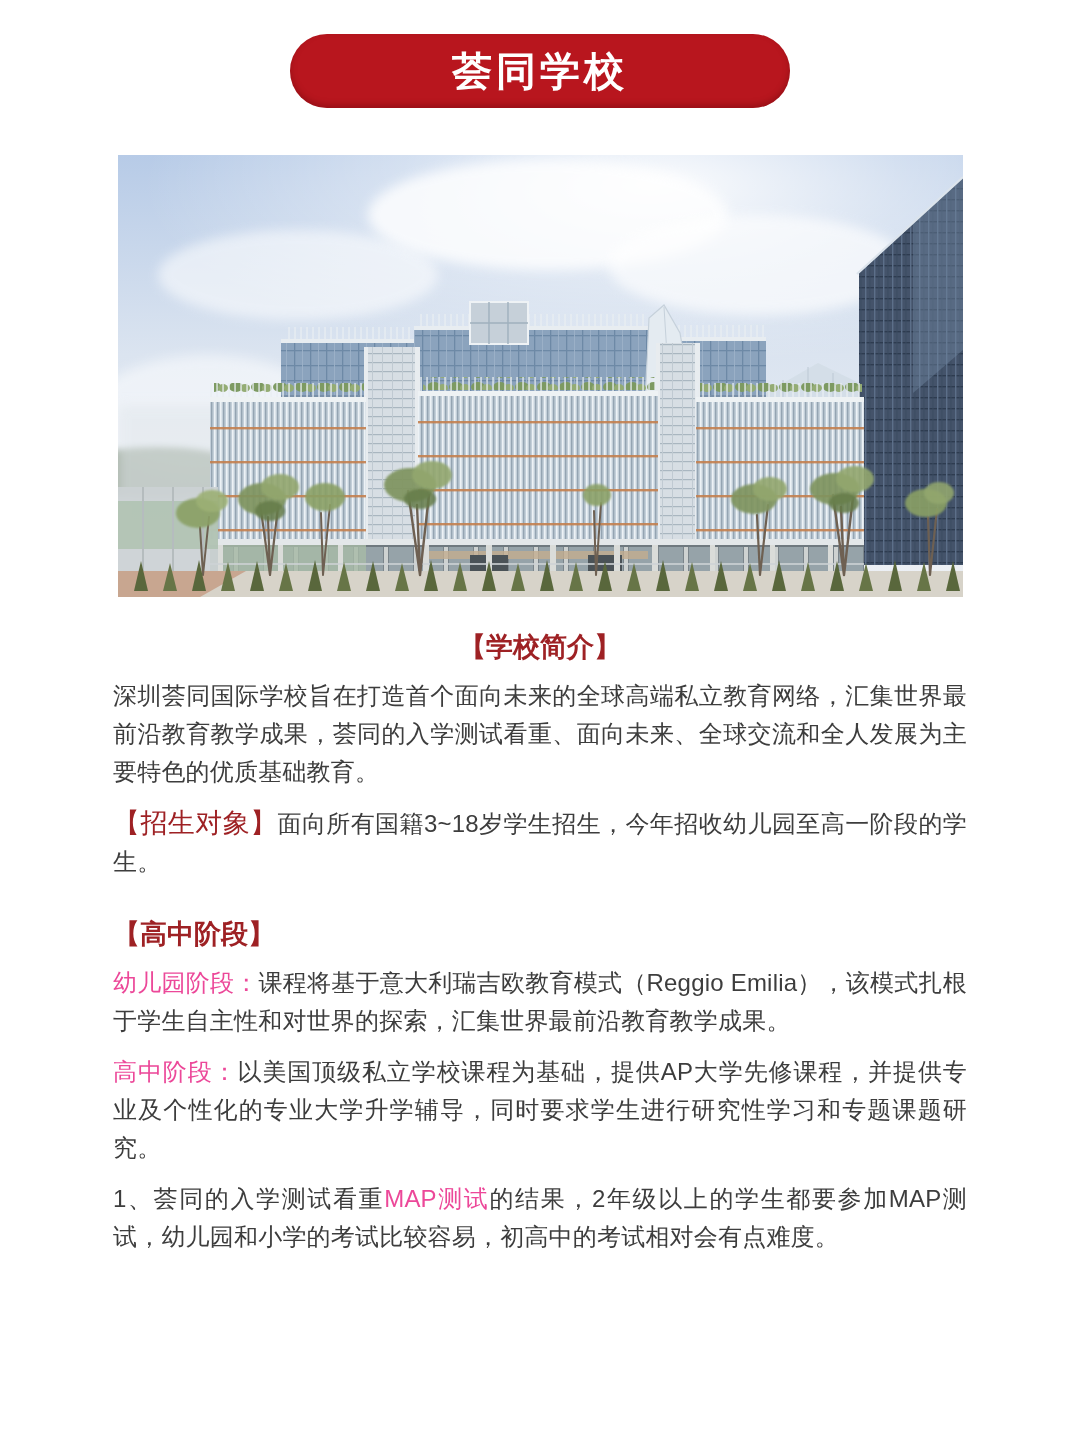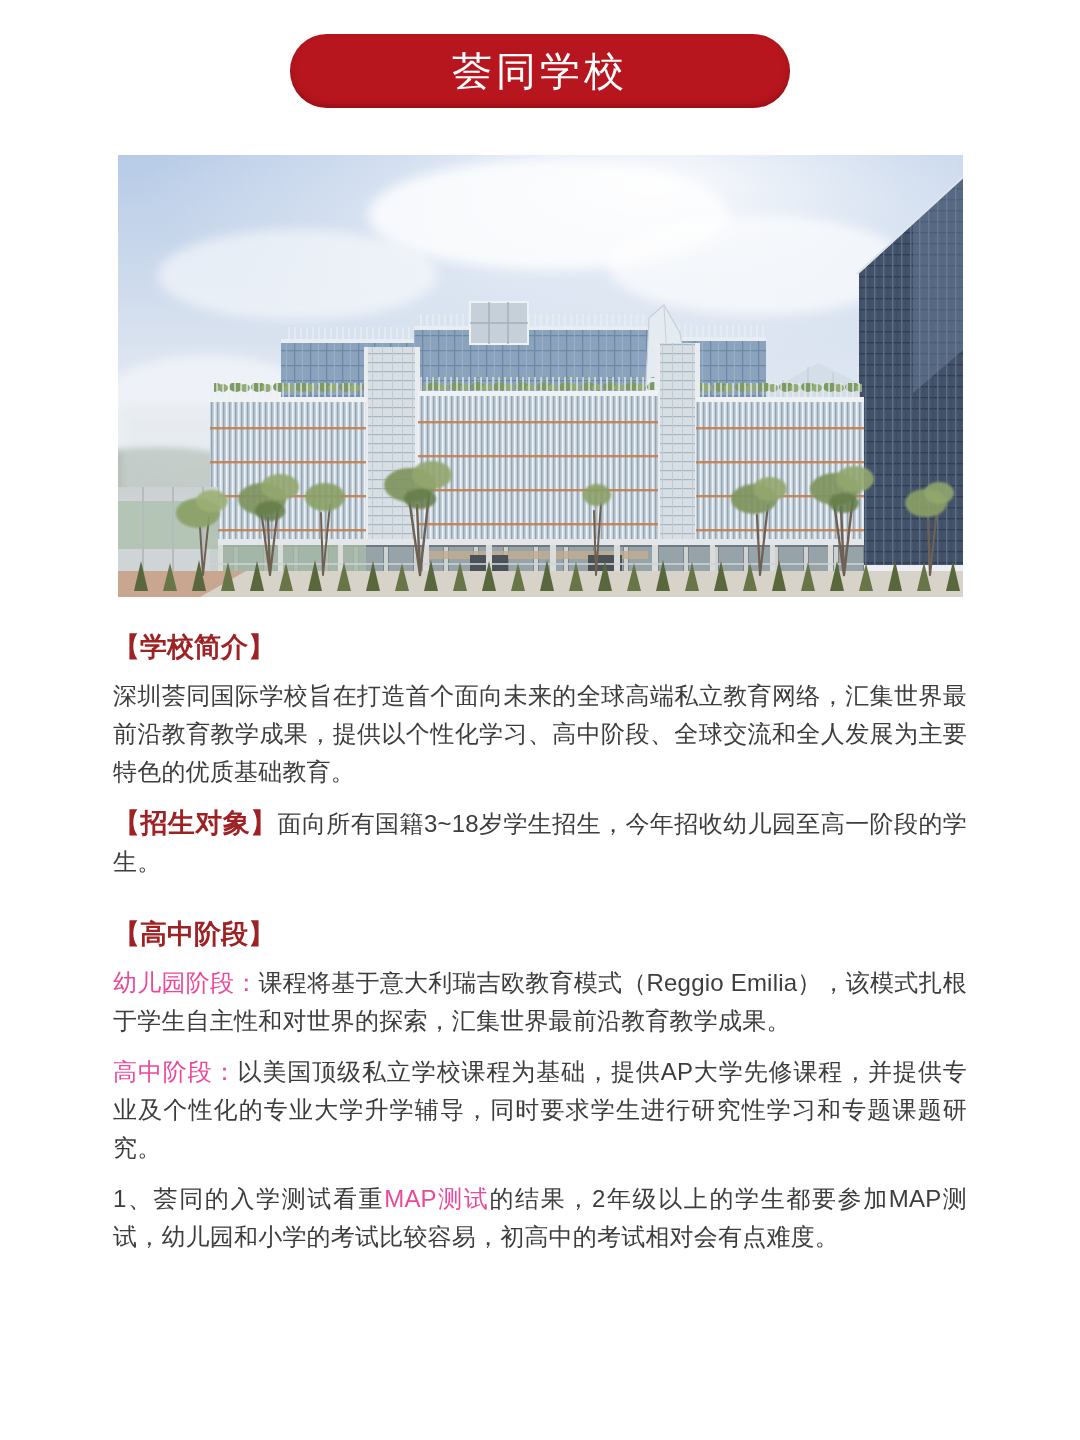--- a/index.html
+++ b/index.html
@@ -1,29 +1,29 @@
 <!DOCTYPE html>
 <html><head>
 <meta charset="utf-8">
 <style>
   html,body{margin:0;padding:0;background:#ffffff;}
   .page{position:relative;width:1080px;height:1440px;background:#ffffff;overflow:hidden;
         font-family:"Liberation Sans","DejaVu Sans",sans-serif;}
   .banner{position:absolute;left:290px;top:34px;width:500px;height:74px;background:#b8161e;
           border-radius:37px;display:flex;align-items:center;justify-content:center;
           box-shadow:inset 0 -3px 6px rgba(90,0,8,.35);}
-  .banner-title{color:#ffffff;font-size:40px;font-weight:400;letter-spacing:4px;}
+  .banner-title{color:#ffffff;font-size:40px;font-weight:700;letter-spacing:4px;}
   .photo{position:absolute;left:118px;top:155px;width:845px;height:442px;margin:0;}
   .photo svg{display:block;}
   .content{position:absolute;left:113px;top:630px;width:854px;}
   h2.sec{font-size:27px;font-weight:700;color:#9e2124;margin:36px 0 0;line-height:34px;}
-  h2.first{margin-top:0;}
+  h2.first{margin-top:0;text-align:center;}
   p.body{font-size:24px;color:#3d3d3d;line-height:38px;text-align:justify;margin:13px 0 0;
          letter-spacing:.2px;}
-  .inline-hdr{font-size:27px;font-weight:700;color:#9e2124;}
+  .inline-hdr{font-size:27px;font-weight:400;color:#9e2124;}
   .lbl{color:#ec4899;}
   .enroll-line{margin-top:30px;}
 </style>
 </head>
 <body>
 
 <div class="page">
 
   <div class="banner">
     <span class="banner-title">荟同学校</span>
@@ -293,21 +293,21 @@
           <path d="M828,436 l7,-30 l7,30 z"></path>
         </g>
       </g>
     </svg>
   </figure>
 
   <div class="content">
 
     <section>
       <h2 class="sec first">【学校简介】</h2>
-      <p class="body">深圳荟同国际学校旨在打造首个面向未来的全球高端私立教育网络，汇集世界最前沿教育教学成果，提供以个性化学习、高中阶段、全球交流和全人发展为主要特色的优质基础教育。</p>
+      <p class="body">深圳荟同国际学校旨在打造首个面向未来的全球高端私立教育网络，汇集世界最前沿教育教学成果，荟同的入学测试看重、面向未来、全球交流和全人发展为主要特色的优质基础教育。</p>
     </section>
 
     <section>
       <p class="body enroll-line"><span class="inline-hdr">【招生对象】</span><span>面向所有国籍3~18岁学生招生，今年招收幼儿园至高一阶段的学生。</span></p>
     </section>
 
     <section>
       <h2 class="sec">【高中阶段】</h2>
       <p class="body"><span class="lbl">幼儿园阶段：</span><span>课程将基于意大利瑞吉欧教育模式（Reggio Emilia），该模式扎根于学生自主性和对世界的探索，汇集世界最前沿教育教学成果。</span></p>
       <p class="body"><span class="lbl">高中阶段：</span><span>以美国顶级私立学校课程为基础，提供AP大学先修课程，并提供专业及个性化的专业大学升学辅导，同时要求学生进行研究性学习和专题课题研究。</span></p>

